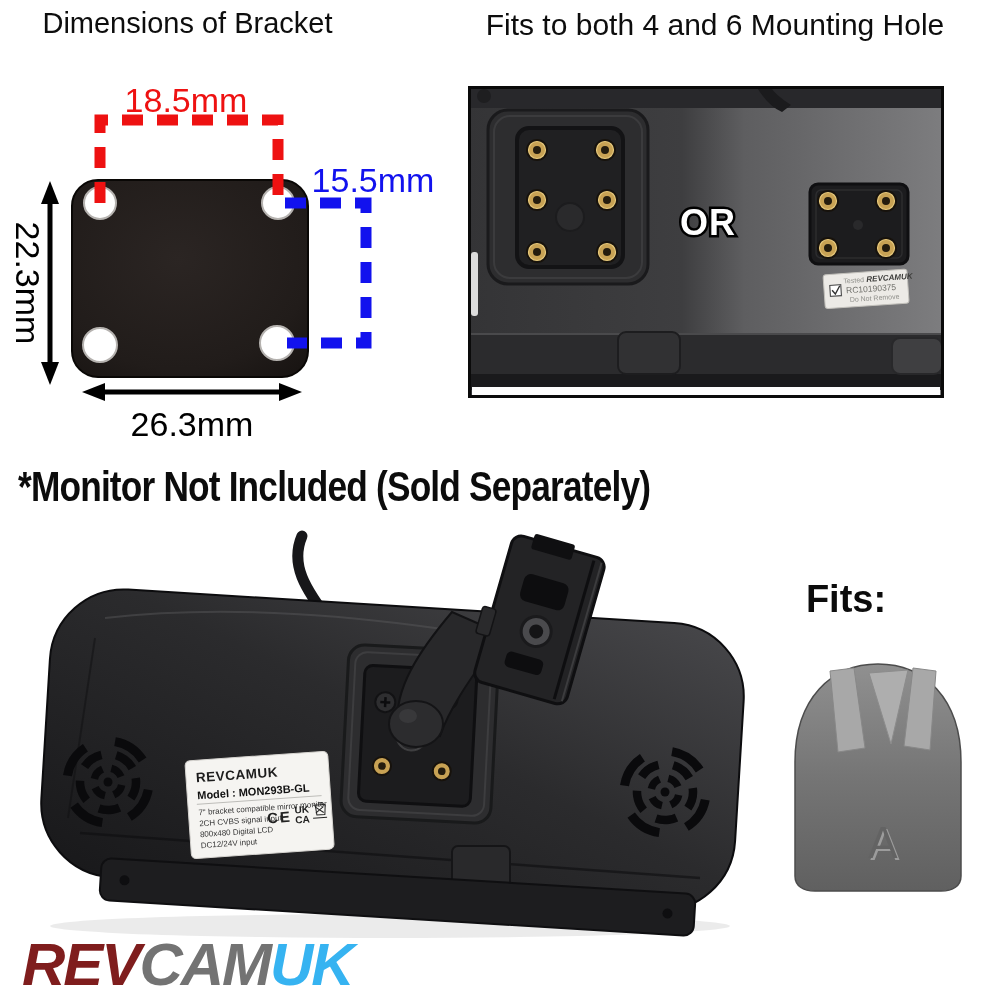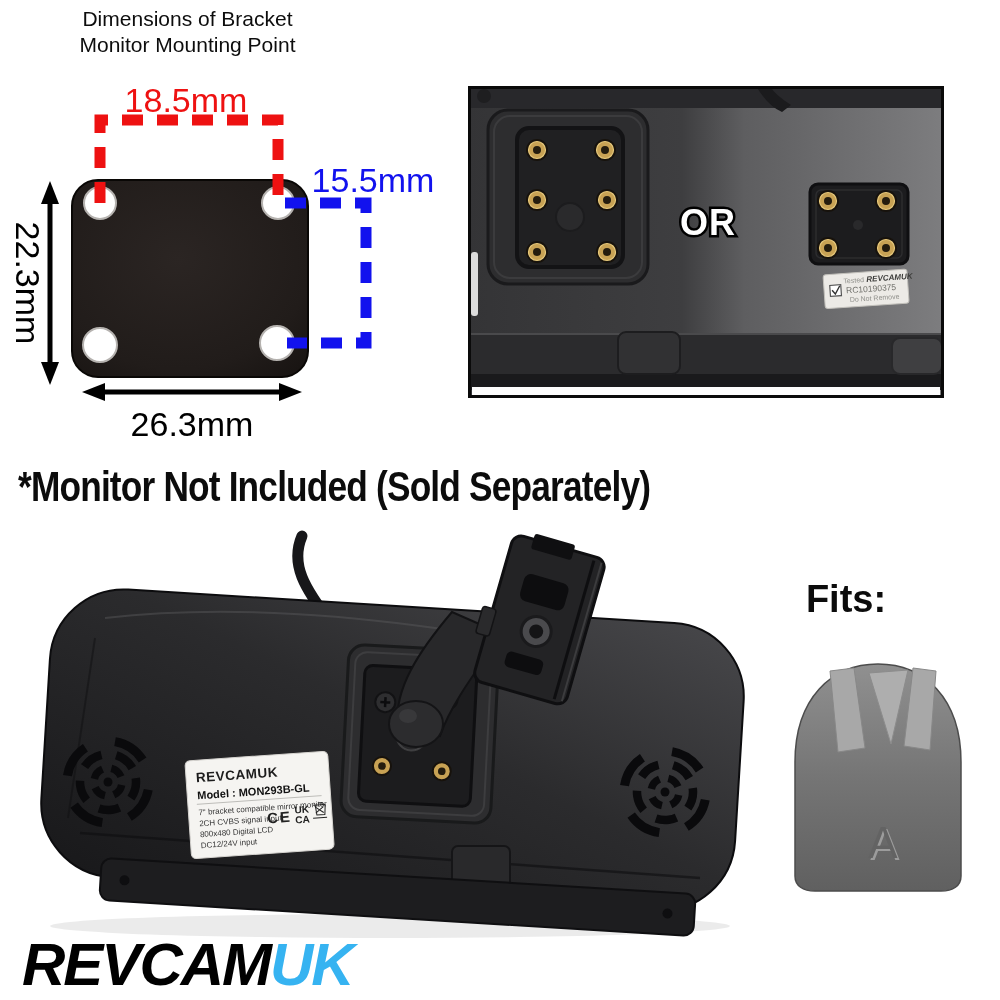--- a/index.html
+++ b/index.html
@@ -1,40 +1,39 @@
 <!DOCTYPE html>
 <html><head>
 <meta charset="utf-8">
 <style>
   html,body{margin:0;padding:0;background:#ffffff;}
   body{width:1000px;height:1000px;position:relative;overflow:hidden;
        font-family:"Liberation Sans", sans-serif;color:#111;}
   .abs{position:absolute;}
   .diagram-title{left:0;top:6px;width:375px;text-align:center;
-    font-size:21px;line-height:1.24;color:#0d0d0d;}
+    font-size:29px;line-height:1.24;color:#0d0d0d;}
   .fits-top-heading{left:430px;top:5px;width:570px;text-align:center;
     font-size:30px;line-height:1.3;color:#0d0d0d;}
   .note{left:18px;top:462px;font-size:43px;font-weight:700;
     letter-spacing:-1px;transform:scaleX(.82);transform-origin:left top;
     white-space:nowrap;color:#0c0c0c;}
   .fits-heading{left:736px;top:578px;width:220px;text-align:center;
     font-size:38px;font-weight:700;color:#0c0c0c;}
   .logo{left:22px;top:930px;font-size:60px;font-weight:700;font-style:italic;
     letter-spacing:-2px;white-space:nowrap;}
-  .logo .rev{color:#000000;text-align:right;} .logo .cam{color:#000000;} .logo .uk{color:#36b3f1;}
+  .logo .rev{color:#7f1d1d;text-align:right;} .logo .cam{color:#737373;} .logo .uk{color:#36b3f1;}
   svg text{font-family:"Liberation Sans", sans-serif;}
   .dim-label{font-size:34px;}
   .photo-frame{shape-rendering:auto;}
 </style>
 </head>
 <body>
 
 <div class="abs diagram-title">
   <div>Dimensions of Bracket</div>
-  <div>Monitor Mounting Point</div>
 </div>
 
 <svg class="abs" style="left:0;top:70px" width="460" height="400" viewBox="0 0 460 400">
   <defs>
     <radialGradient id="plateGrad" cx="0.45" cy="0.4" r="0.8">
       <stop offset="0" stop-color="#2b2523"></stop>
       <stop offset="0.7" stop-color="#211c1a"></stop>
       <stop offset="1" stop-color="#171311"></stop>
     </radialGradient>
   </defs>
@@ -62,20 +61,21 @@
 
   <g>
     <line x1="102" y1="322" x2="282" y2="322" stroke="#000" stroke-width="5"></line>
     <polygon points="82,322 105,313 105,331" fill="#000"></polygon>
     <polygon points="302,322 279,313 279,331" fill="#000"></polygon>
   </g>
   <text x="192" y="366" text-anchor="middle" class="dim-label" fill="#000">26.3mm</text>
 </svg>
 
 <div class="abs fits-top-heading">
+  <div>Fits to both 4 and 6 Mounting Hole</div>
 </div>
 
 <svg class="abs photo-frame" style="left:468px;top:86px" width="476" height="312" viewBox="0 0 476 312">
   <defs>
     <linearGradient id="backGrad" x1="0" y1="0" x2="1" y2="0">
       <stop offset="0" stop-color="#343436"></stop>
       <stop offset="0.45" stop-color="#3e3e40"></stop>
       <stop offset="0.58" stop-color="#5e5e60"></stop>
       <stop offset="1" stop-color="#7d7d7f"></stop>
     </linearGradient>

